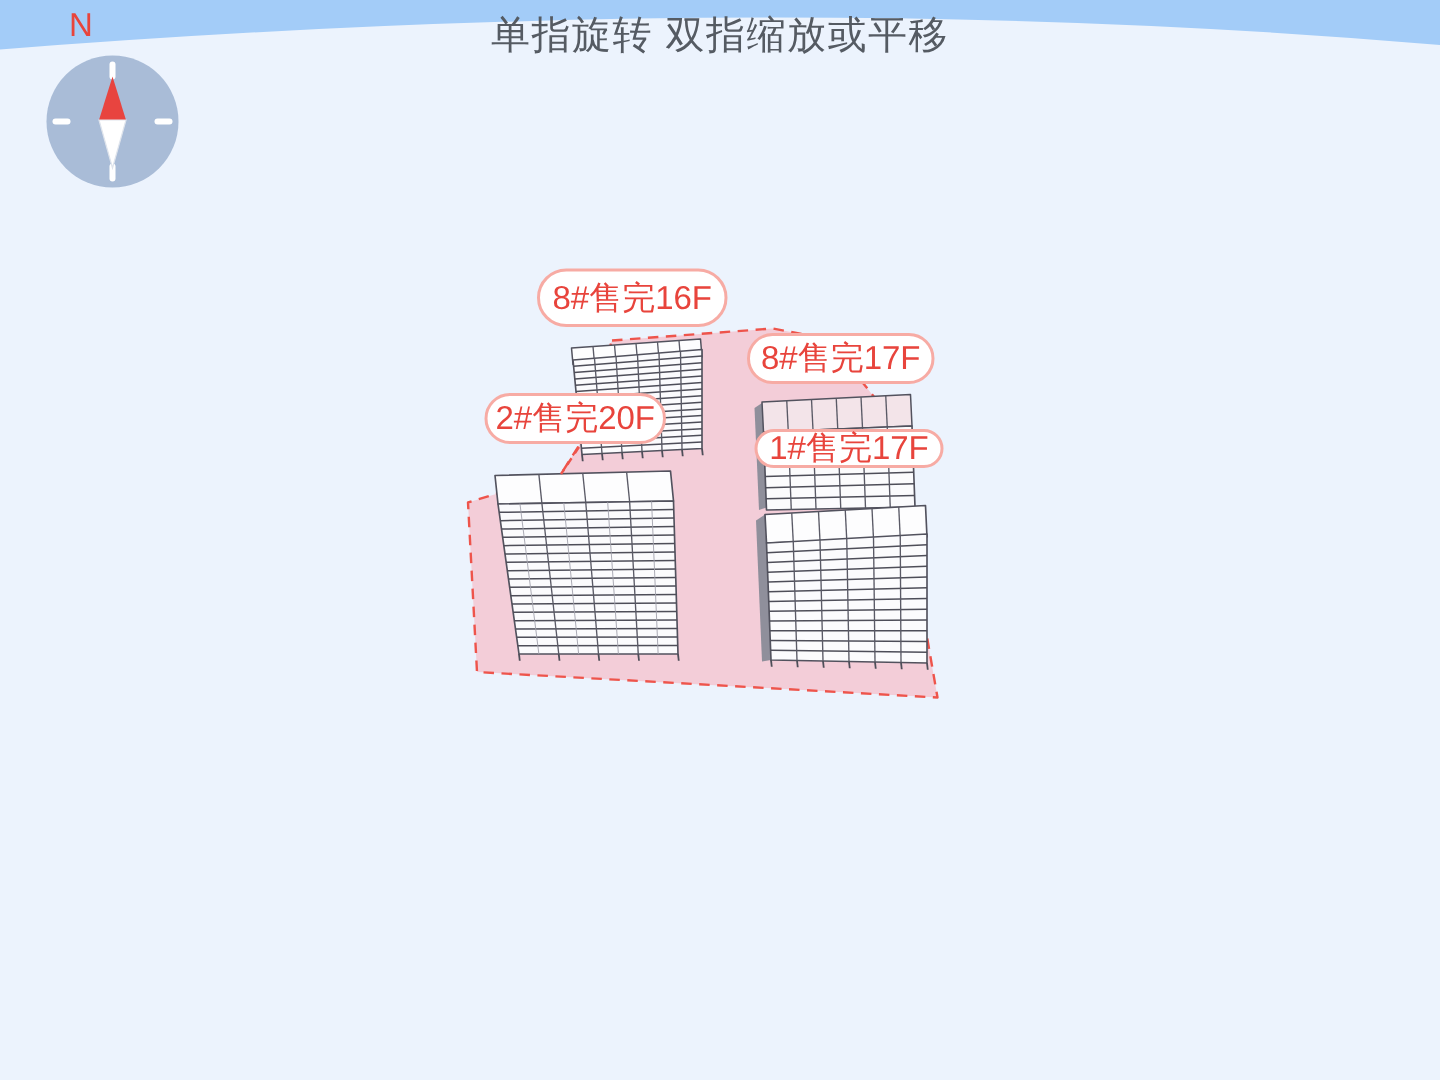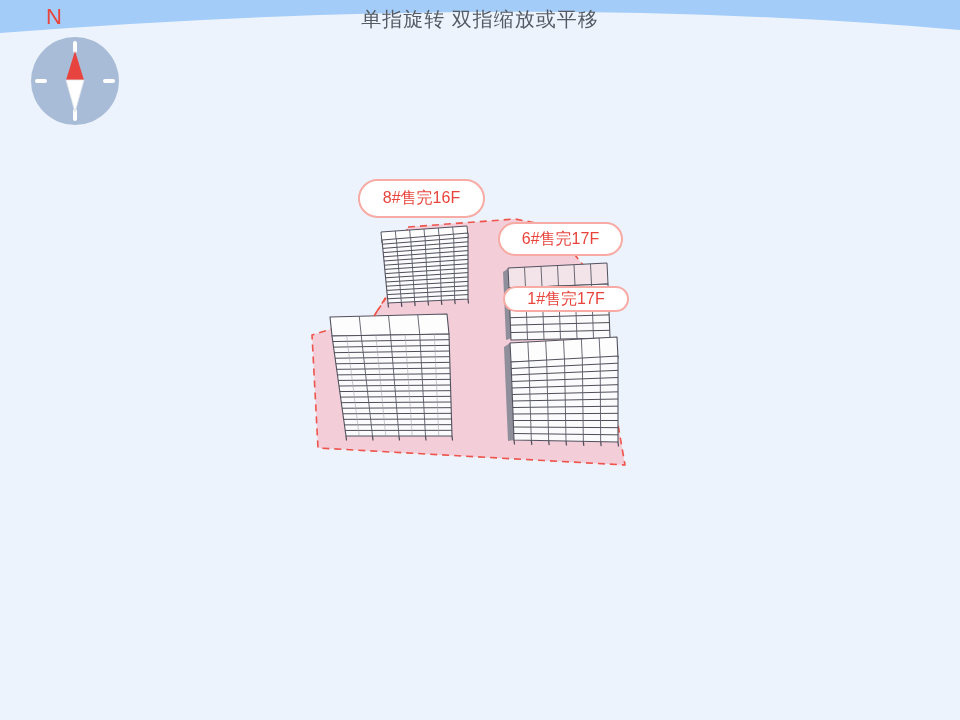--- a/index.html
+++ b/index.html
@@ -4,32 +4,32 @@
 <style>
   html,body{margin:0;padding:0;}
   #app{
     position:relative;width:960px;height:720px;overflow:hidden;
     background:#ecf3fd;
     font-family:"Liberation Sans","DejaVu Sans",sans-serif;
   }
   #scene-svg{position:absolute;left:0;top:0;}
   .gesture-hint{
     position:absolute;top:6px;left:0;width:100%;
-    text-align:center;font-size:20px;color:#555b63;letter-spacing:1px;
+    text-align:center;font-size:26px;color:#555b63;letter-spacing:1px;
     z-index:5;
   }
   .compass-wrap{position:absolute;left:30px;top:36px;width:90px;height:90px;z-index:6;}
   .compass-n{
     position:absolute;left:46px;top:4px;width:60px;text-align:left;
     color:#e8443c;font-size:22px;z-index:7;
   }
   .bubble{
     position:absolute;z-index:8;
     background:#ffffff;border:2px solid #f7aba4;border-radius:50px;
-    color:#e8443c;font-size:16px;text-align:left;
+    color:#e8443c;font-size:22px;text-align:left;
     display:flex;align-items:center;justify-content:center;
     box-sizing:border-box;white-space:nowrap;
     cursor:pointer;
   }
   .bubble-8{left:358px;top:179px;width:127px;height:39px;}
   .bubble-5{left:498px;top:222px;width:125px;height:34px;}
   .bubble-2{left:323px;top:262px;width:121px;height:34px;}
   .bubble-1{left:503px;top:286px;width:126px;height:26px;}
 </style>
 </head>
@@ -181,15 +181,16 @@
       <rect x="43" y="5" width="4" height="12" rx="2" fill="#ffffff"></rect>
       <rect x="43" y="73" width="4" height="12" rx="2" fill="#ffffff"></rect>
       <rect x="5" y="43" width="12" height="4" rx="2" fill="#ffffff"></rect>
       <rect x="73" y="43" width="12" height="4" rx="2" fill="#ffffff"></rect>
       <polygon points="45,15 36,44 54,44" fill="#e8443f"></polygon>
       <polygon points="36,44 54,44 45,76" fill="#ffffff" stroke="#dfe4ec" stroke-width="0.8"></polygon>
     </svg>
   </div>
 
   <div class="bubble bubble-8">8#售完16F</div>
-  <div class="bubble bubble-5">6#售完17F</div>
+  <div class="bubble bubble-5">8#售完17F</div>
+  <div class="bubble bubble-2">2#售完20F</div>
   <div class="bubble bubble-1">1#售完17F</div>
 </div>
 
 </body></html>

